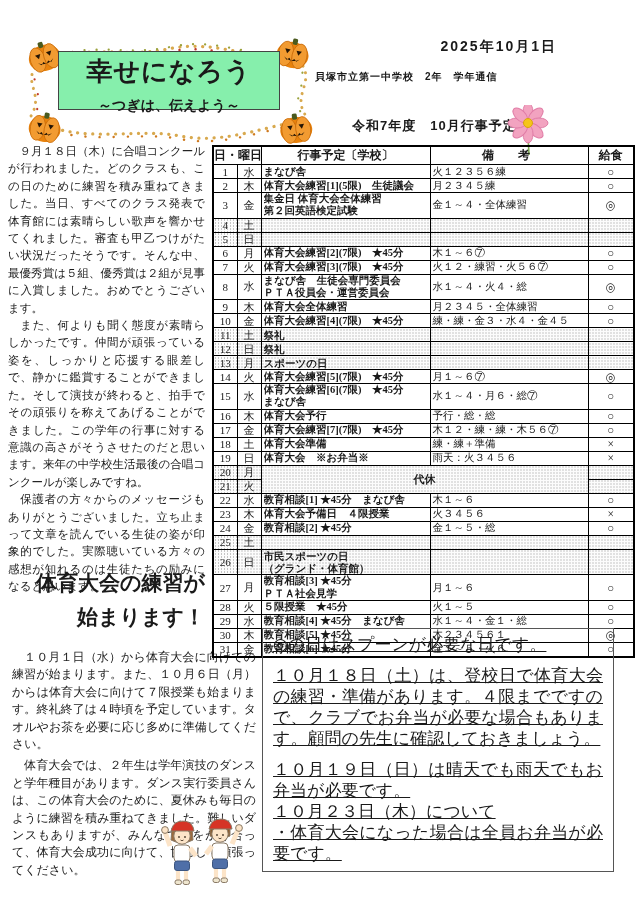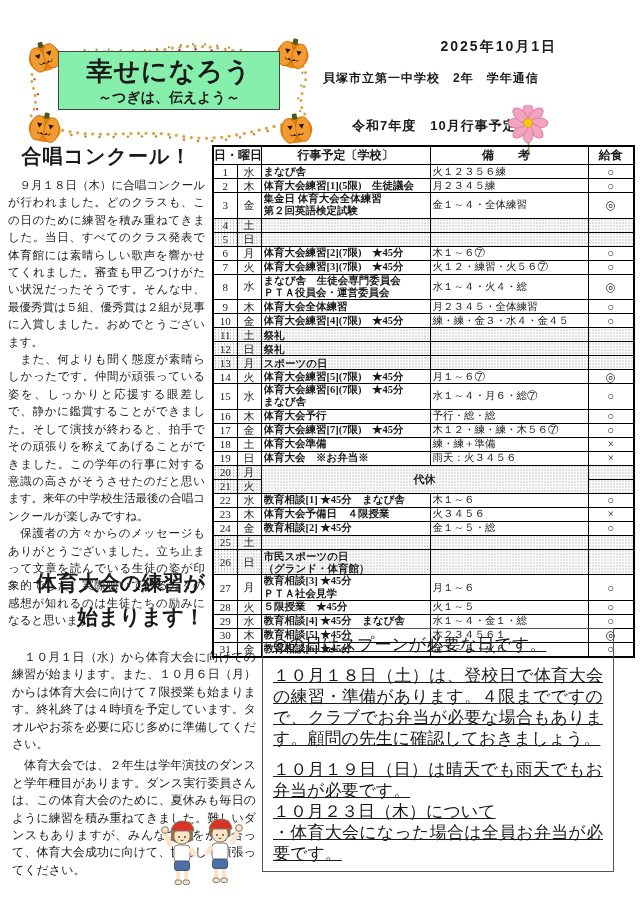--- a/index.html
+++ b/index.html
@@ -8,27 +8,27 @@
   .abs{position:absolute;}
 
   
   .masthead{left:20px;top:32px;width:298px;height:113px;}
   .masthead svg{position:absolute;left:0;top:0;}
   .mast-box{position:absolute;left:38px;top:19px;width:220px;height:57px;
             background:#86efac;border:1.5px solid #444;text-align:center;}
   .mast-title{font-family:"Liberation Sans","DejaVu Sans",sans-serif;font-weight:bold;
               font-size:26px;line-height:30px;margin-top:4px;letter-spacing:1px;}
   .mast-sub{font-family:"Liberation Sans","DejaVu Sans",sans-serif;font-weight:bold;
-            font-size:14px;line-height:18px;margin-top:2px;}
+            font-size:14px;line-height:18px;margin-top:10px;}
 
   
   .date-line{top:38px;right:83px;font-family:"Liberation Sans","DejaVu Sans",sans-serif;
              font-weight:bold;font-size:14px;letter-spacing:2px;}
-  .school-line{left:323px;top:70px;font-family:"Liberation Sans","DejaVu Sans",sans-serif;
-               font-weight:bold;font-size:12px;letter-spacing:1px;}
+  .school-line{left:315px;top:70px;font-family:"Liberation Sans","DejaVu Sans",sans-serif;
+               font-weight:bold;font-size:10px;letter-spacing:1px;}
   .sched-line{left:352px;top:117px;font-family:"Liberation Sans","DejaVu Sans",sans-serif;
               font-weight:bold;font-size:13px;letter-spacing:1px;}
 
   
   .article1{left:8px;top:143px;width:197px;}
   .article1 h2{font-family:"Liberation Sans","DejaVu Sans",sans-serif;font-weight:bold;
                font-size:20px;text-align:center;margin:0 0 7px 0;letter-spacing:1px;}
   .article1 p{font-size:11.5px;line-height:17.4px;text-align:justify;margin:0;}
   .article2-title{left:8px;top:566px;width:197px;text-align:right;
                   font-family:"Liberation Sans","DejaVu Sans",sans-serif;font-weight:bold;
@@ -124,21 +124,20 @@
     <ellipse cx="23" cy="7" rx="5" ry="9" fill="#f2a3c0" stroke="#e07ca6" stroke-width="1" transform="rotate(135 23 18)"></ellipse>
     <ellipse cx="23" cy="7" rx="5" ry="9" fill="#f2a3c0" stroke="#e07ca6" stroke-width="1" transform="rotate(180 23 18)"></ellipse>
     <ellipse cx="23" cy="7" rx="5" ry="9" fill="#f2a3c0" stroke="#e07ca6" stroke-width="1" transform="rotate(225 23 18)"></ellipse>
     <ellipse cx="23" cy="7" rx="5" ry="9" fill="#f2a3c0" stroke="#e07ca6" stroke-width="1" transform="rotate(270 23 18)"></ellipse>
     <ellipse cx="23" cy="7" rx="5" ry="9" fill="#f2a3c0" stroke="#e07ca6" stroke-width="1" transform="rotate(315 23 18)"></ellipse>
     <circle cx="23" cy="18" r="4.5" fill="#f5c518" stroke="#d9a40e" stroke-width="1"></circle>
   </g>
 </svg>
 
 <div class="abs article1">
-  <h2>合唱コンクール！</h2>
   <p>　９月１８日（木）に合唱コンクールが行われました。どのクラスも、この日のために練習を積み重ねてきました。当日、すべてのクラス発表で体育館には素晴らしい歌声を響かせてくれました。審査も甲乙つけがたい状況だったそうです。そんな中、最優秀賞は５組、優秀賞は２組が見事に入賞しました。おめでとうございます。</p>
   <p>　また、何よりも聞く態度が素晴らしかったです。仲間が頑張っている姿を、しっかりと応援する眼差しで、静かに鑑賞することができました。そして演技が終わると、拍手でその頑張りを称えてあげることができました。この学年の行事に対する意識の高さがそうさせたのだと思います。来年の中学校生活最後の合唱コンクールが楽しみですね。</p>
   <p>　保護者の方々からのメッセージもありがとうございました。立ち止まって文章を読んでいる生徒の姿が印象的でした。実際聴いている方々の感想が知れるのは生徒たちの励みになると思います。</p>
 </div>
 
 <div class="abs article2-title">
   <div>体育大会の練習が</div>
   <div>始まります！</div>
 </div>
 <div class="abs article2-body">

